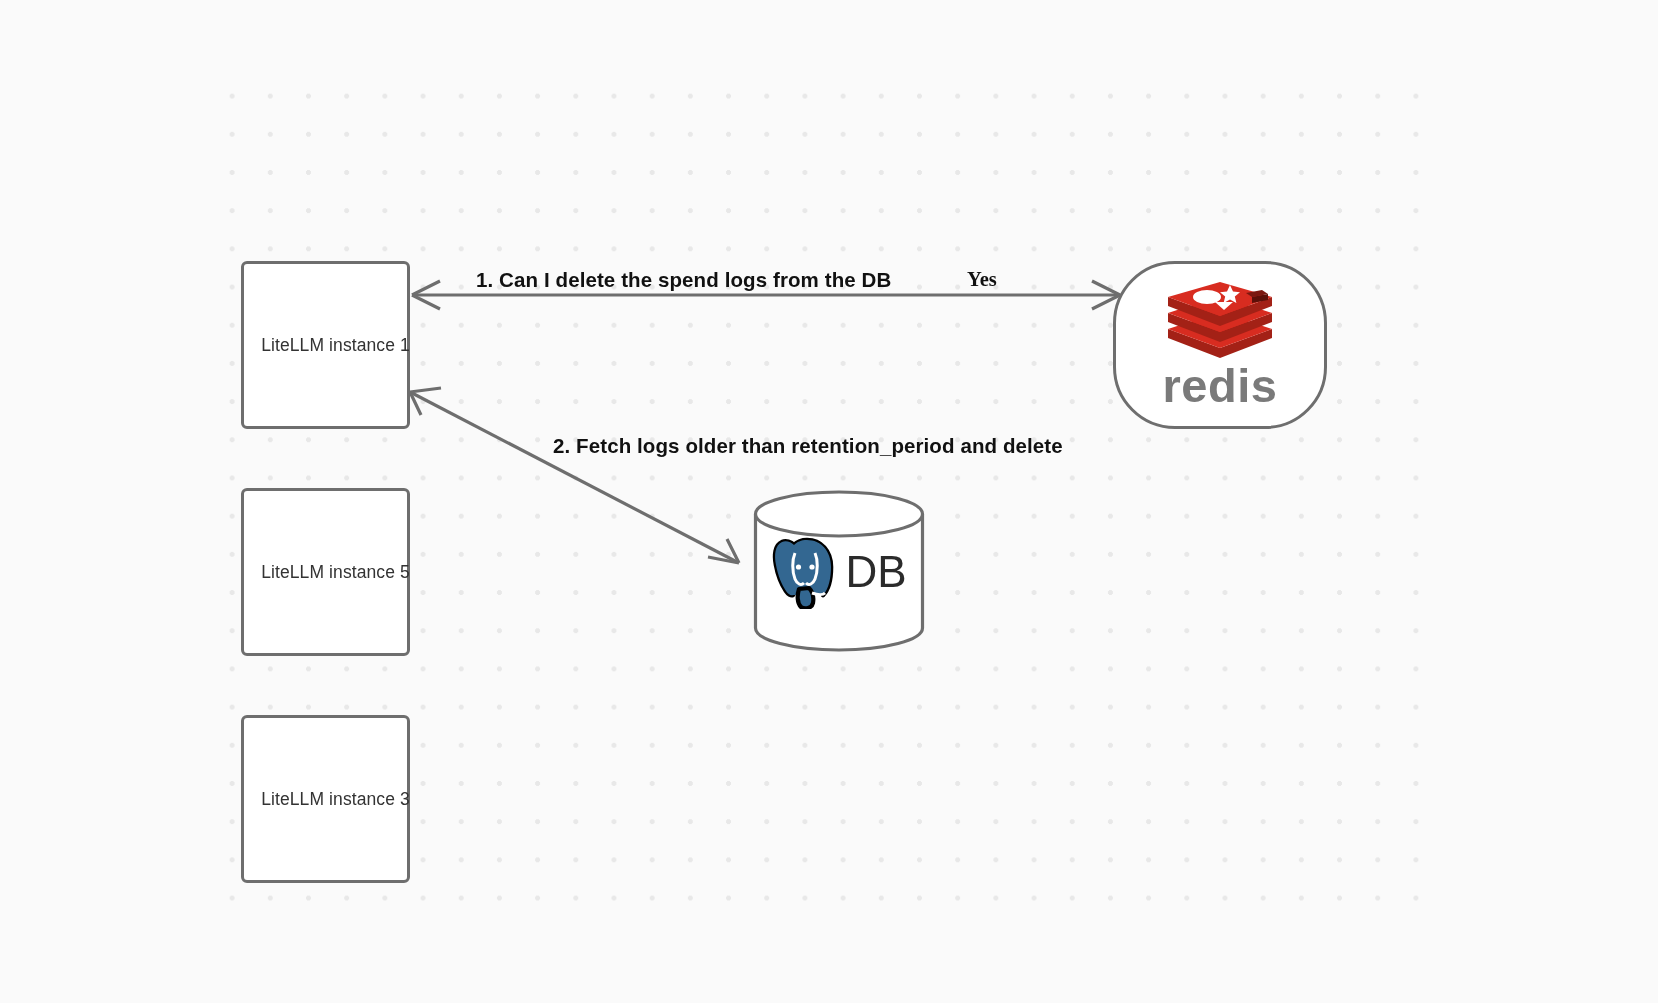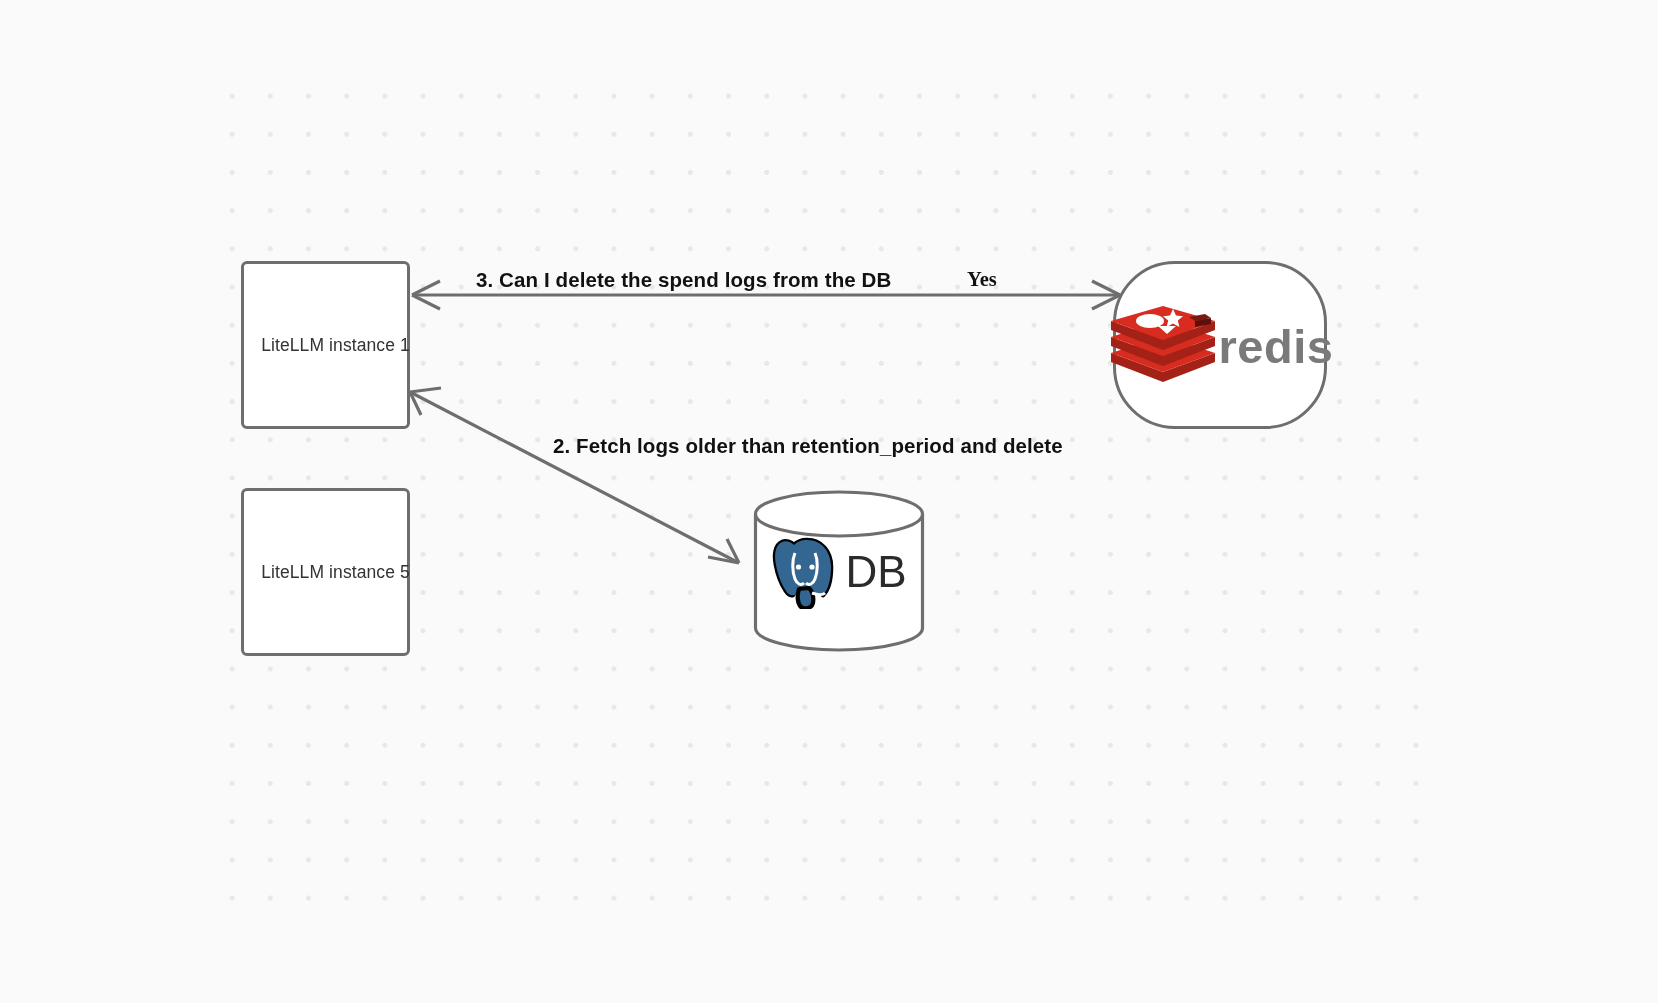--- a/index.html
+++ b/index.html
@@ -49,20 +49,21 @@
     background: #ffffff;
     border: 3px solid #6e6e6e;
     border-radius: 62px;
     display: flex;
     flex-direction: column;
     align-items: center;
     justify-content: center;
   }
   .redis-logo-wrap {
     display: flex;
+    flex-direction: column;
     align-items: center;
     justify-content: center;
   }
   .redis-wordmark {
     font-family: "Liberation Sans", sans-serif;
     font-size: 47px;
     font-weight: 700;
     color: #7a7a7a;
     letter-spacing: 0.5px;
     line-height: 1;
@@ -128,34 +129,37 @@
 
     <g>
       <line x1="412" y1="393" x2="737" y2="562" stroke="#6e6e6e" stroke-width="3.2" stroke-linecap="butt"></line>
 
       <path d="M 410 392 L 441 388 M 410 392 L 421 415" stroke="#6e6e6e" stroke-width="3.2" fill="none" stroke-linecap="butt"></path>
 
       <path d="M 739 563 L 708 557 M 739 563 L 727 539" stroke="#6e6e6e" stroke-width="3.2" fill="none" stroke-linecap="butt"></path>
     </g>
   </svg>
 
-  <div class="edge-label" style="left:476px; top:268px;">3.  Can I delete the spend logs from the DB</div>
+  <div class="edge-label" style="left:476px; top:268px;">1.  Can I delete the spend logs from the DB</div>
 
   <div class="edge-label" style="left:967px; top:268px;font-family:Liberation Serif, serif;">Yes</div>
 
   <div class="edge-label" style="left:553px; top:434px;">2.  Fetch logs older than retention_period and delete</div>
 
   <div class="node-box" style="left:241px; top:261px; width:169px; height:168px;">
     <span class="node-label">LiteLLM instance 1</span>
   </div>
 
   <div class="node-box" style="left:241px; top:488px; width:169px; height:168px;">
     <span class="node-label">LiteLLM instance 5</span>
   </div>
 
+  <div class="node-box" style="left:241px; top:715px; width:169px; height:168px;">
+    <span class="node-label">LiteLLM instance 3</span>
+  </div>
 
   <div class="redis-node" style="left:1113px; top:261px; width:214px; height:168px;">
     <div class="redis-logo-wrap">
       <svg width="112" height="78" viewBox="0 0 112 78">
 
         <g>
           <path d="M 4 56 L 56 76 L 108 56 L 108 47 L 56 66 L 4 47 Z" fill="#a32116"></path>
           <path d="M 4 47 L 56 66 L 108 47 L 56 30 Z" fill="#d82c20"></path>
         </g>
 

